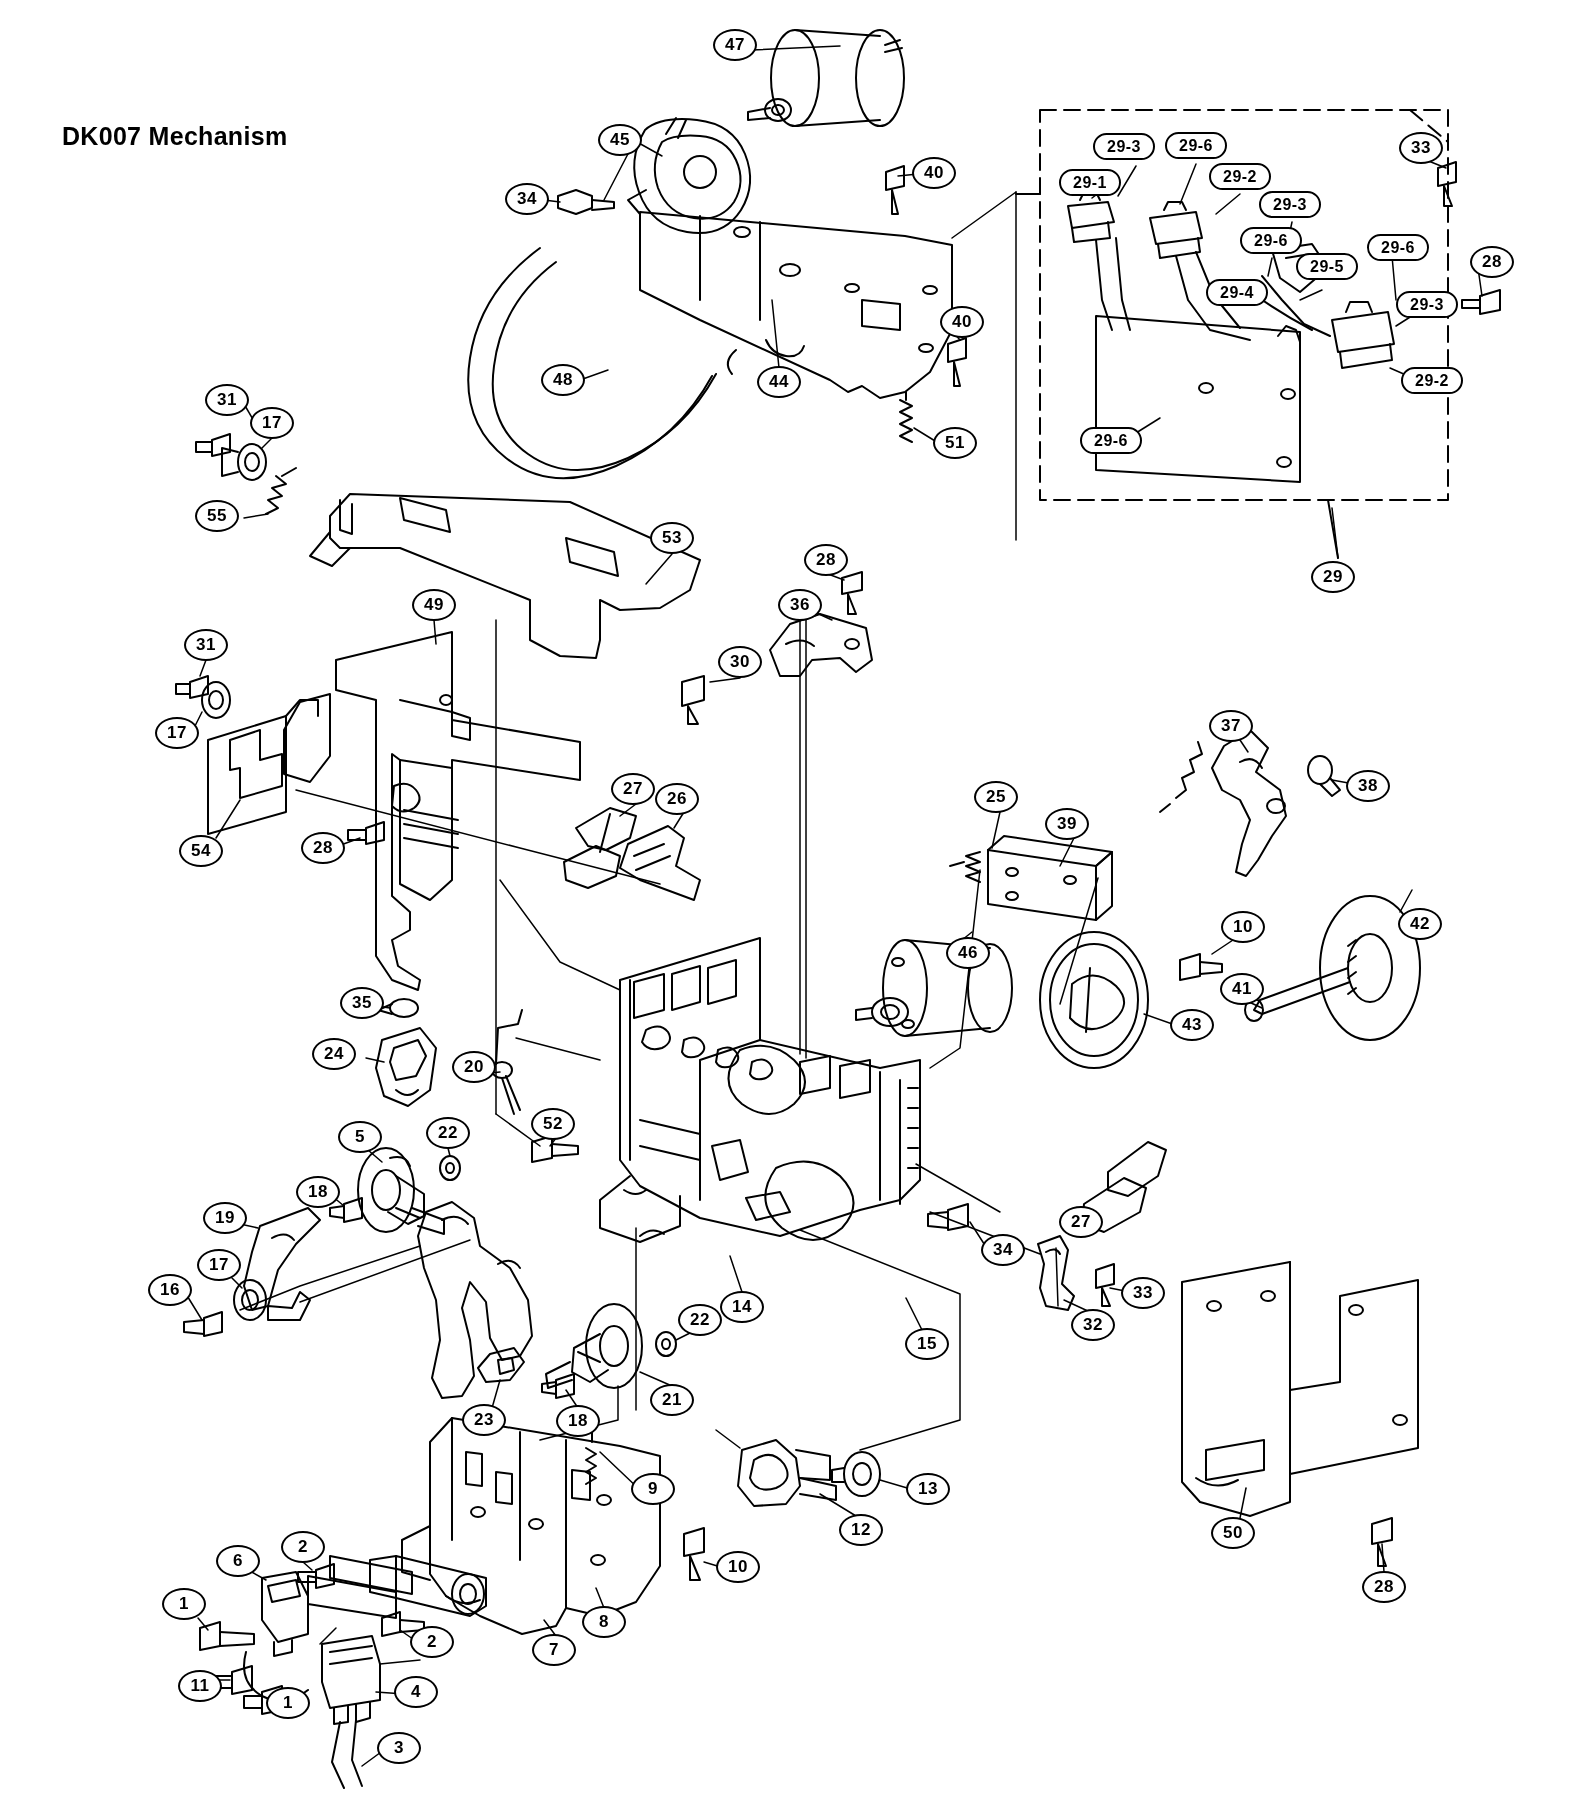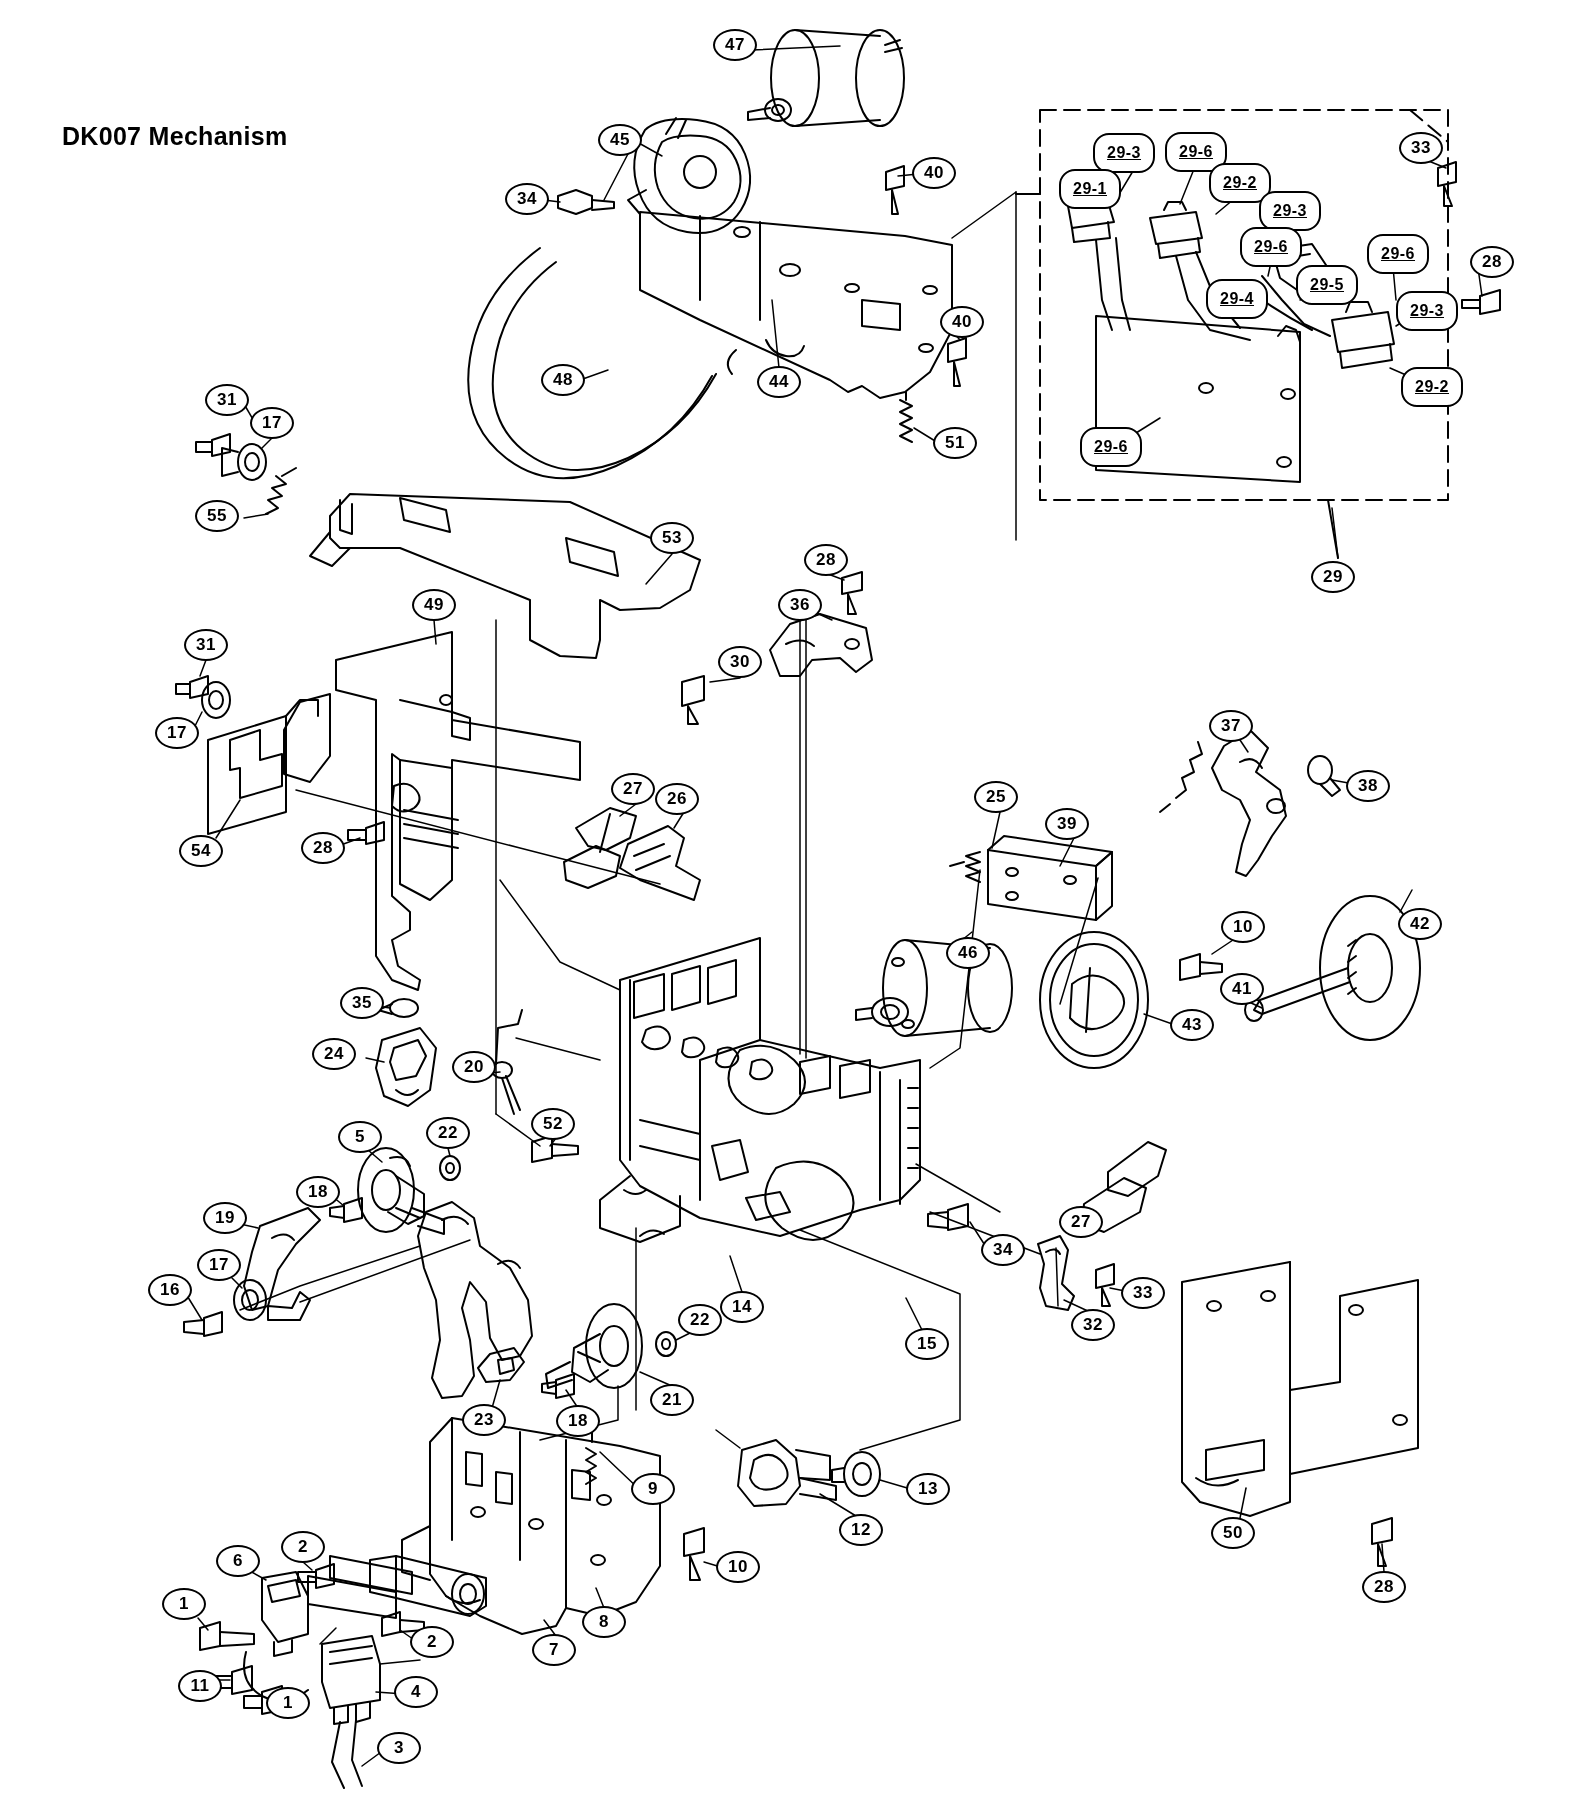--- a/index.html
+++ b/index.html
@@ -50,26 +50,25 @@
     white-space: nowrap;
   }
   .callout.c2 {
     width: 44px;
     height: 32px;
     margin-left: -22px;
     margin-top: -16px;
   }
   .callout.c4 {
     width: 62px;
-    height: 40px;
+    height: 27px;
     margin-left: -31px;
     margin-top: -16px;
     border-radius: 16px;
     font-size: 16px;
-    text-decoration: underline;
   }
 </style>
 </head>
 <body>
 
 <div id="page">
 
   <div id="title">DK007 Mechanism</div>
 
   <svg id="diagram-svg" viewBox="0 0 1575 1800">
@@ -642,21 +641,21 @@
   <div class="callout c2" style="left:1421px; top:148px;">33</div>
 
   <div class="callout c4" style="left:1124px; top:149px;">29-3</div>
   <div class="callout c4" style="left:1196px; top:148px;">29-6</div>
   <div class="callout c4" style="left:1090px; top:185px;">29-1</div>
   <div class="callout c4" style="left:1240px; top:179px;">29-2</div>
   <div class="callout c4" style="left:1290px; top:207px;">29-3</div>
   <div class="callout c4" style="left:1271px; top:243px;">29-6</div>
   <div class="callout c4" style="left:1398px; top:250px;">29-6</div>
   <div class="callout c4" style="left:1237px; top:295px;">29-4</div>
-  <div class="callout c4" style="left:1327px; top:281px;">29-5</div>
+  <div class="callout c4" style="left:1327px; top:269px;">29-5</div>
   <div class="callout c4" style="left:1427px; top:307px;">29-3</div>
   <div class="callout c2" style="left:1492px; top:262px;">28</div>
   <div class="callout c4" style="left:1432px; top:383px;">29-2</div>
   <div class="callout c4" style="left:1111px; top:443px;">29-6</div>
   <div class="callout c2" style="left:1333px; top:577px;">29</div>
 
   <div class="callout c2" style="left:227px; top:400px;">31</div>
   <div class="callout c2" style="left:272px; top:423px;">17</div>
   <div class="callout c2" style="left:217px; top:516px;">55</div>
   <div class="callout c2" style="left:672px; top:538px;">53</div>

